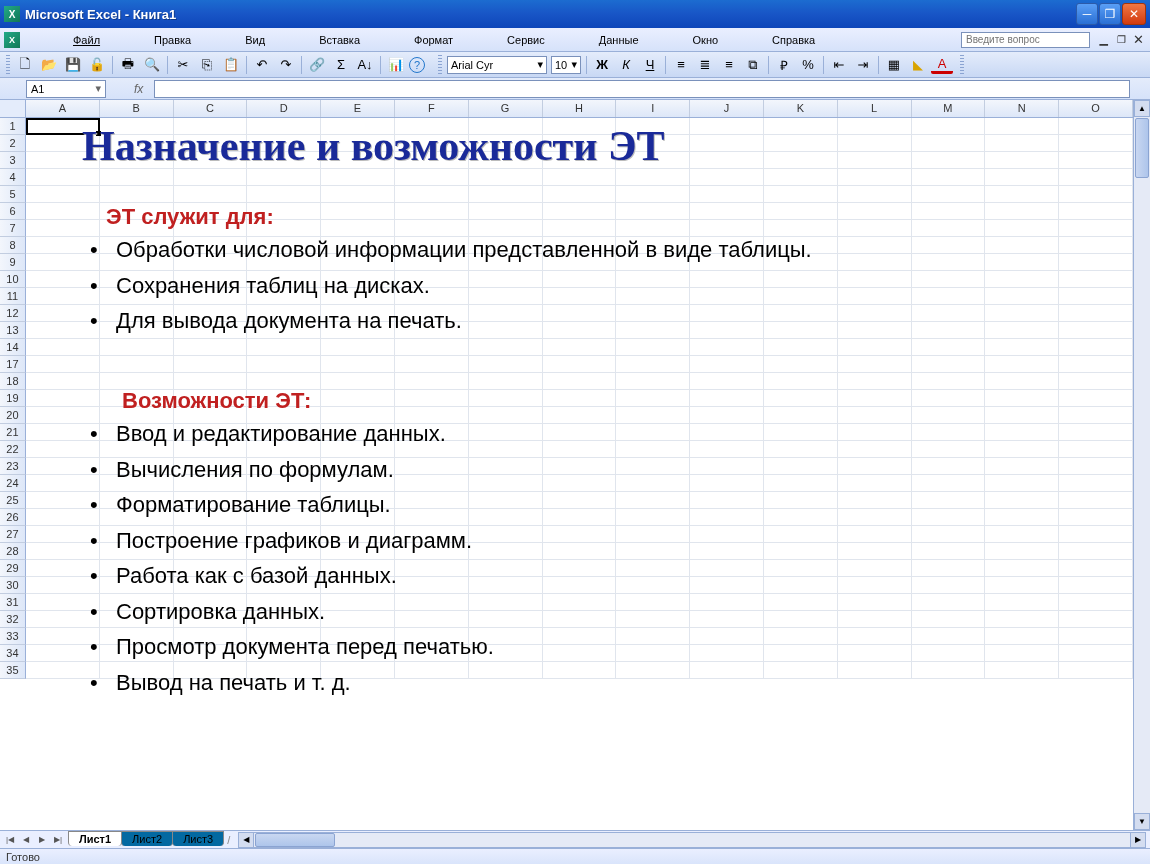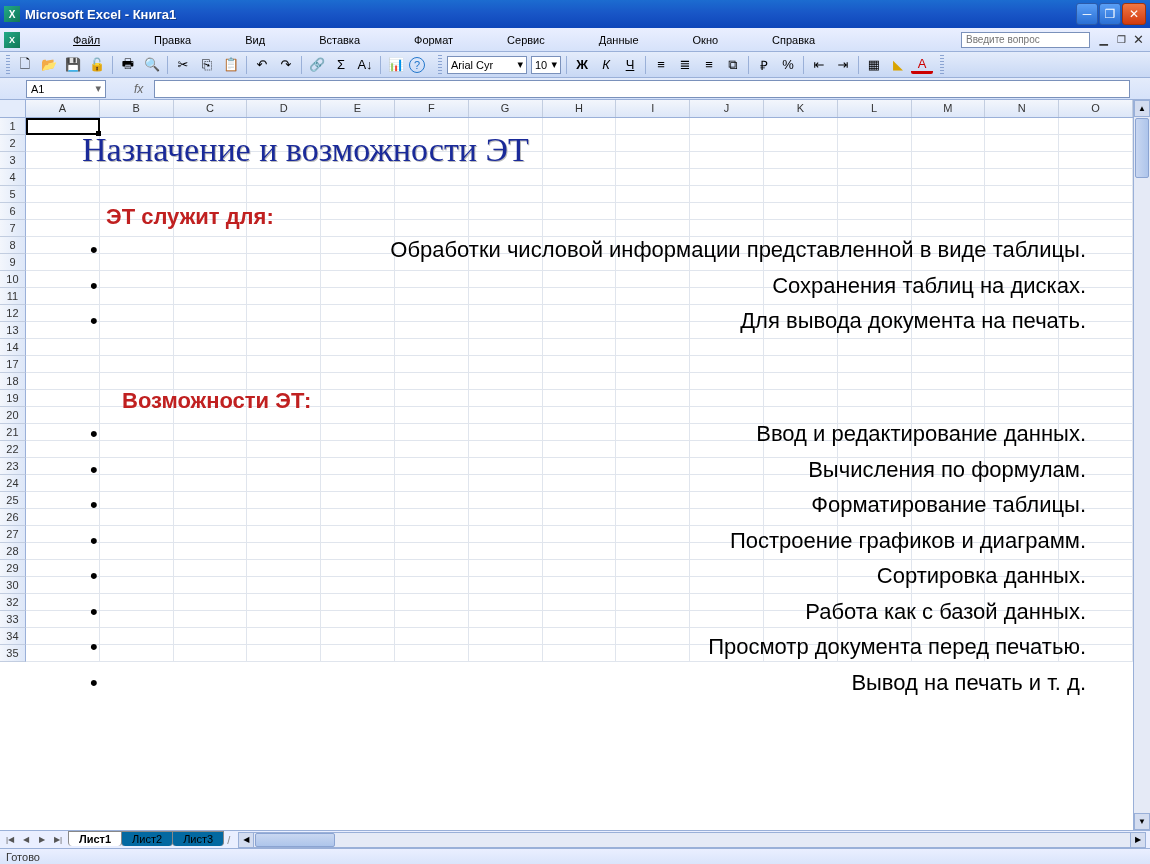--- a/index.html
+++ b/index.html
@@ -23,21 +23,21 @@
 .menubar .inner-close { position: absolute; right: 6px; font-size: 13px; color: #333; }
 .menubar .inner-restore { position: absolute; right: 24px; font-size: 10px; color: #333; }
 .menubar .inner-min { position: absolute; right: 42px; font-size: 11px; color: #333; }
 
 
 .toolbar { height: 26px; background: linear-gradient(#e4ecfb, #c8d8f4); border-bottom: 1px solid #9ab0d8; display: flex; align-items: center; padding: 0 3px; }
 .tb-btn { width: 22px; height: 22px; display: inline-flex; align-items: center; justify-content: center; margin: 0 1px; font-size: 13px; cursor: default; border-radius: 2px; }
 .tb-sep { width: 1px; height: 18px; background: #9ab0d8; margin: 0 3px; }
 .tb-grip { width: 4px; height: 20px; background: repeating-linear-gradient(#8ba4d2 0, #8ba4d2 1px, transparent 1px, transparent 3px); margin: 0 3px; }
 .font-combo { height: 18px; border: 1px solid #7a91bb; background: #fff; padding: 0 3px; font-size: 11px; display: inline-flex; align-items: center; margin: 0 2px; }
-.font-name { width: 80px; }
+.font-name { width: 100px; }
 .font-size { width: 30px; }
 
 
 .formula-row { height: 22px; background: linear-gradient(#e4ecfb, #d6e2fa); border-bottom: 1px solid #9ab0d8; display: flex; align-items: center; }
 .name-box { width: 80px; height: 18px; border: 1px solid #7a91bb; background: #fff; margin: 0 4px 0 26px; padding: 0 4px; font-size: 11px; display: flex; align-items: center; }
 .fx { width: 20px; font-size: 12px; font-style: italic; color: #666; text-align: left; margin-left: 24px; }
 .formula-bar { flex: 1; height: 18px; border: 1px solid #7a91bb; background: #fff; margin-right: 20px; }
 
 
 .sheet-area { position: relative; height: 730px; background: #fff; display: flex; }
@@ -51,24 +51,24 @@
 .cell { width: 74px; border-right: 1px solid #e0e5ed; border-bottom: 1px solid #e0e5ed; }
 .active-cell { position: absolute; left: 26px; top: 18px; width: 74px; height: 17px; border: 2px solid #000; pointer-events: none; }
 .active-cell::after { content: ''; position: absolute; right: -3px; bottom: -3px; width: 5px; height: 5px; background: #000; }
 .vscroll { width: 17px; background: #e5eaf6; border-left: 1px solid #9ab0d8; position: relative; }
 .vscroll .thumb { position: absolute; top: 18px; left: 1px; right: 1px; height: 60px; background: linear-gradient(to right, #c9d7f1, #aec5eb); border: 1px solid #8ba4d2; border-radius: 2px; }
 .vscroll .arrow { height: 17px; background: #d4ddf0; border: 1px solid #9ab0d8; font-size: 8px; display: flex; align-items: center; justify-content: center; }
 .vscroll .arrow.down { position: absolute; bottom: 0; left: 0; right: 0; }
 
 
 .overlay { position: absolute; left: 26px; top: 18px; right: 0; bottom: 0; pointer-events: none; z-index: 5; }
-.ov-title { position: absolute; left: 56px; top: 13px; font-size: 34px; font-weight: normal; color: #1a2a99; font-family: Georgia, 'Times New Roman', serif; text-shadow: 1px 1px 0 #bbb; white-space: nowrap; }
+.ov-title { position: absolute; left: 56px; top: 4px; font-size: 42px; font-weight: bold; color: #1a2a99; font-family: Georgia, 'Times New Roman', serif; text-shadow: 1px 1px 0 #bbb; white-space: nowrap; }
 .ov-sub1 { position: absolute; left: 80px; top: 86px; font-size: 22px; font-weight: bold; color: #c02020; font-family: Arial, sans-serif; }
 .ov-sub2 { position: absolute; left: 96px; top: 270px; font-size: 22px; font-weight: bold; color: #c02020; font-family: Arial, sans-serif; }
-.ov-list { position: absolute; left: 60px; font-size: 22px; font-family: Arial, sans-serif; color: #000; list-style: none; text-align: right; }
+.ov-list { position: absolute; left: 60px; font-size: 22px; font-family: Arial, sans-serif; color: #000; list-style: none; }
 .ov-list li { margin-bottom: 8px; line-height: 1.25; position: relative; padding-left: 30px; }
 .ov-list li::before { content: '•'; position: absolute; left: 4px; }
 .ov-list.l1 { top: 118px; width: 1000px; }
 .ov-list.l2 { top: 302px; width: 1000px; }
 
 
 .tabs-row { height: 18px; background: #eaefff; border-top: 1px solid #9ab0d8; display: flex; align-items: center; }
 .tab-nav { display: flex; padding: 0 2px; }
 .tab-nav-btn { width: 16px; height: 16px; font-size: 8px; display: inline-flex; align-items: center; justify-content: center; color: #555; }
 .sheet-tab { padding: 1px 10px; font-size: 11px; background: #fff; border: 1px solid #888; border-bottom: none; border-radius: 0 0 4px 4px; margin-right: -1px; position: relative; top: -1px; text-align: center; }
@@ -689,20 +689,38 @@
           <div class="cell"></div>
           <div class="cell"></div>
           <div class="cell"></div>
           <div class="cell"></div>
           <div class="cell"></div>
           <div class="cell"></div>
           <div class="cell"></div>
           <div class="cell"></div>
         </div>
         <div class="cells-row">
+          <div class="row-h">31</div>
+          <div class="cell"></div>
+          <div class="cell"></div>
+          <div class="cell"></div>
+          <div class="cell"></div>
+          <div class="cell"></div>
+          <div class="cell"></div>
+          <div class="cell"></div>
+          <div class="cell"></div>
+          <div class="cell"></div>
+          <div class="cell"></div>
+          <div class="cell"></div>
+          <div class="cell"></div>
+          <div class="cell"></div>
+          <div class="cell"></div>
+          <div class="cell"></div>
+        </div>
+        <div class="cells-row">
           <div class="row-h">32</div>
           <div class="cell"></div>
           <div class="cell"></div>
           <div class="cell"></div>
           <div class="cell"></div>
           <div class="cell"></div>
           <div class="cell"></div>
           <div class="cell"></div>
           <div class="cell"></div>
           <div class="cell"></div>
@@ -777,22 +795,22 @@
           <li>Обработки числовой информации представленной в виде таблицы.</li>
           <li>Сохранения таблиц на дисках.</li>
           <li>Для вывода документа на печать.</li>
         </ul>
       <div class="ov-sub2">Возможности ЭТ:</div>
       <ul class="ov-list l2" id="list2">
           <li>Ввод и редактирование данных.</li>
           <li>Вычисления по формулам.</li>
           <li>Форматирование таблицы.</li>
           <li>Построение графиков и диаграмм.</li>
+          <li>Работа как с базой данных.</li>
           <li>Сортировка данных.</li>
-          <li>Работа как с базой данных.</li>
           <li>Просмотр документа перед печатью.</li>
           <li>Вывод на печать и т. д.</li>
         </ul>
     </div>
   </div>
   <div class="vscroll">
     <div class="arrow">▲</div>
     <div class="thumb"></div>
     <div class="arrow down">▼</div>
   </div>

